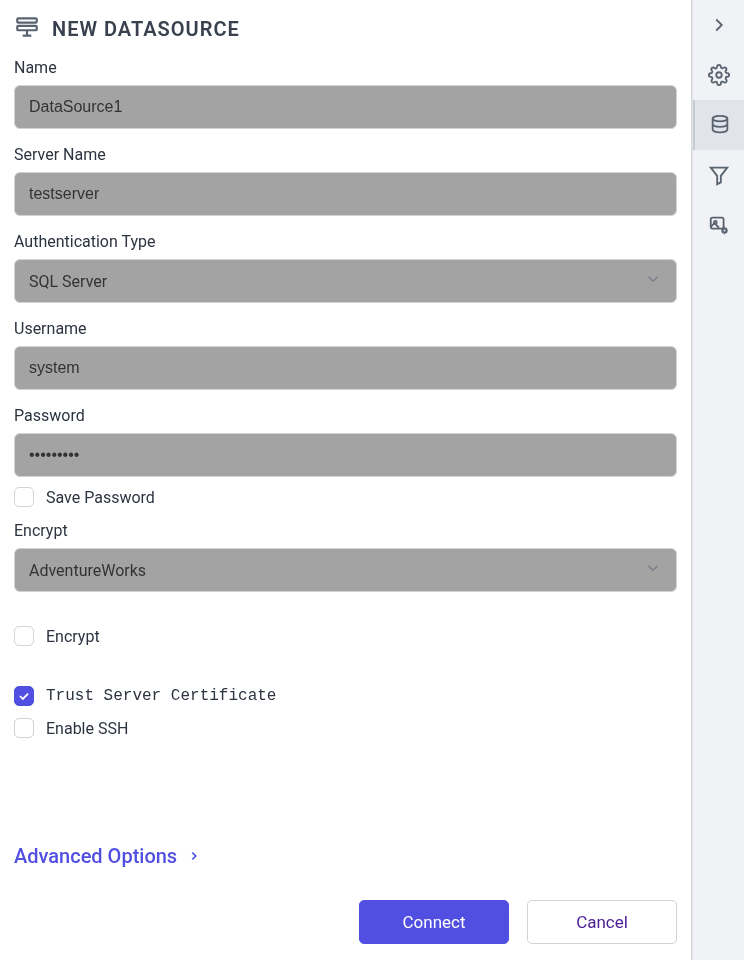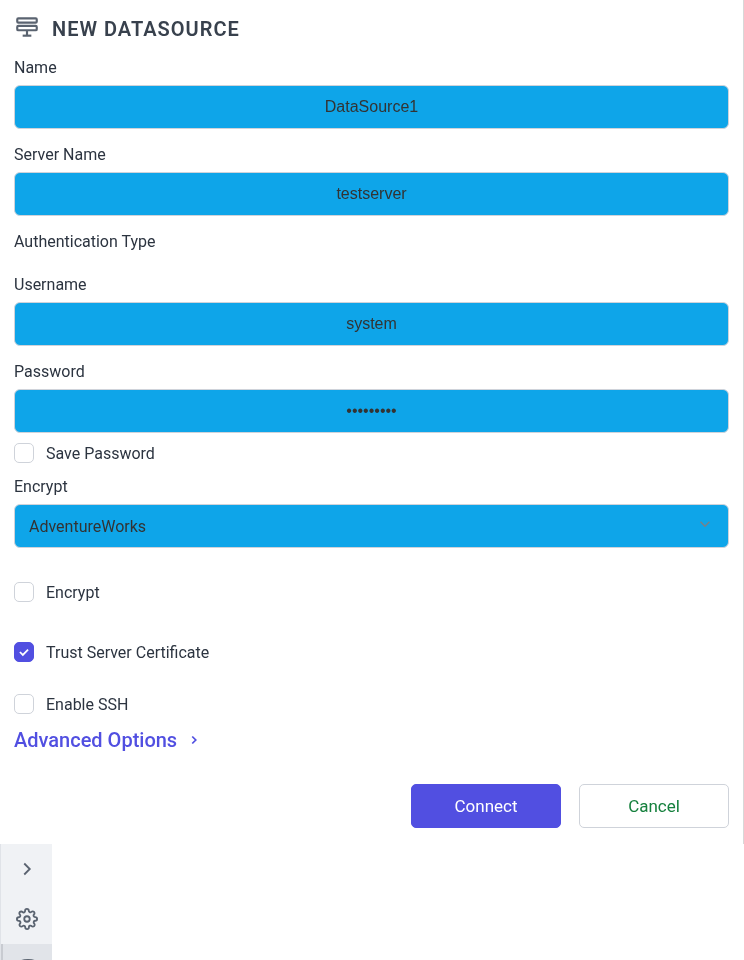--- a/index.html
+++ b/index.html
@@ -1,57 +1,56 @@
 <!DOCTYPE html>
 <html><head>
 <meta charset="utf-8">
 <style>
   * { box-sizing: border-box; margin: 0; padding: 0; }
   html, body { width: 744px; height: 960px; font-family: -apple-system, BlinkMacSystemFont, "Segoe UI", Roboto, Arial, sans-serif; background: #fff; color: #333; }
-  .app { display: flex; width: 100%; height: 100%; flex-direction: column; }
+  .app { display: flex; width: 100%; height: 100%; }
   .main-panel { flex: 1; display: flex; flex-direction: column; border-right: 1px solid #d8d8d8; padding: 14px 14px 16px 14px; position: relative; }
   .header { display: flex; align-items: center; gap: 12px; margin-bottom: 14px; }
   .header-icon svg { width: 26px; height: 26px; color: #5a6370; }
   .header-title { font-size: 20px; font-weight: 600; letter-spacing: 1px; color: #38414d; }
   .form-group { margin-bottom: 16px; }
   .form-label { display: block; font-size: 16px; color: #2c3440; margin-bottom: 8px; }
   .text-input, .select-wrap {
     width: 100%;
     height: 44px;
     border: 1px solid #cfd3da;
     border-radius: 6px;
     padding: 0 14px;
     font-size: 16px;
     color: #333;
-    background: #0ea5e9;
+    background: #a3a3a3;
     outline: none;
-    text-align: center;
   }
   .select-wrap { display: flex; align-items: center; justify-content: space-between; cursor: pointer; }
   .select-text { font-size: 16px; color: #333; }
   .chevron svg { width: 18px; height: 18px; color: #7a8089; }
   .checkbox-row { display: flex; align-items: center; gap: 12px; margin-bottom: 8px; }
   .checkbox-row.spaced { margin: 18px 0 40px 0; }
-  .checkbox-row.medspace { margin: 0 0 32px 0; }
+  .checkbox-row.medspace { margin: 0 0 12px 0; font-family: Liberation Mono, monospace; }
   .cbox {
     width: 20px; height: 20px; border: 1px solid #cfd3da; border-radius: 5px;
     display: inline-flex; align-items: center; justify-content: center; cursor: pointer; flex-shrink: 0;
   }
   .cbox.checked { background: #514fe1; border-color: #514fe1; }
   .cbox.checked svg { width: 14px; height: 14px; color: #fff; }
   .cbox-label { font-size: 16px; color: #2c3440; }
   .spacer { flex: 1; }
   .adv-row { display: flex; align-items: center; gap: 10px; color: #514fe1; font-size: 20px; font-weight: 500; cursor: pointer; padding: 6px 0 14px 0; }
   .adv-row svg { width: 14px; height: 14px; color: #514fe1; }
   .terms-row { border-top: 1px solid #e0e3e8; padding-top: 16px; font-size: 16px; color: #2c3440; }
   .terms-link { color: #2f7d7d; text-decoration: underline; cursor: pointer; }
   .button-row { display: flex; justify-content: flex-end; gap: 18px; margin-top: 18px; }
   .btn { height: 44px; min-width: 150px; border-radius: 5px; font-size: 17px; display: inline-flex; align-items: center; justify-content: center; cursor: pointer; }
   .btn-primary { background: #514fe1; color: #fff; border: 1px solid #514fe1; }
-  .btn-secondary { background: #fff; color: #15803d; border: 1px solid #cfd3da; }
+  .btn-secondary { background: #fff; color: #4c1d95; border: 1px solid #cfd3da; }
   .right-rail { width: 52px; background: #f0f2f5; border-left: 1px solid #e0e3e8; display: flex; flex-direction: column; align-items: center; }
   .rail-btn { width: 100%; height: 50px; display: flex; align-items: center; justify-content: center; cursor: pointer; }
   .rail-btn svg { width: 22px; height: 22px; color: #5a6370; }
   .rail-btn.active { background: #e1e4e9; border-left: 2px solid #c8cbd1; }
 </style>
 </head>
 <body>
 
 <div class="app">
   <div class="main-panel">
@@ -73,20 +72,28 @@
       <input type="text" class="text-input" value="DataSource1" style="">
     </div>
 
     <div class="form-group">
       <label class="form-label">Server Name</label>
       <input type="text" class="text-input" value="testserver" style="">
     </div>
 
     <div class="form-group">
       <label class="form-label">Authentication Type</label>
+      <div class="select-wrap">
+        <span class="select-text">SQL Server</span>
+        <span class="chevron">
+          <svg viewBox="0 0 24 24" fill="none" stroke="currentColor" stroke-width="2">
+              <polyline points="6 9 12 15 18 9"></polyline>
+            </svg>
+        </span>
+      </div>
     </div>
 
     <div class="form-group">
       <label class="form-label">Username</label>
       <input type="text" class="text-input" value="system" style="">
     </div>
 
     <div class="form-group" style="margin-bottom:10px;">
       <label class="form-label">Password</label>
       <input type="text" class="text-input" value="•••••••••" style="">

